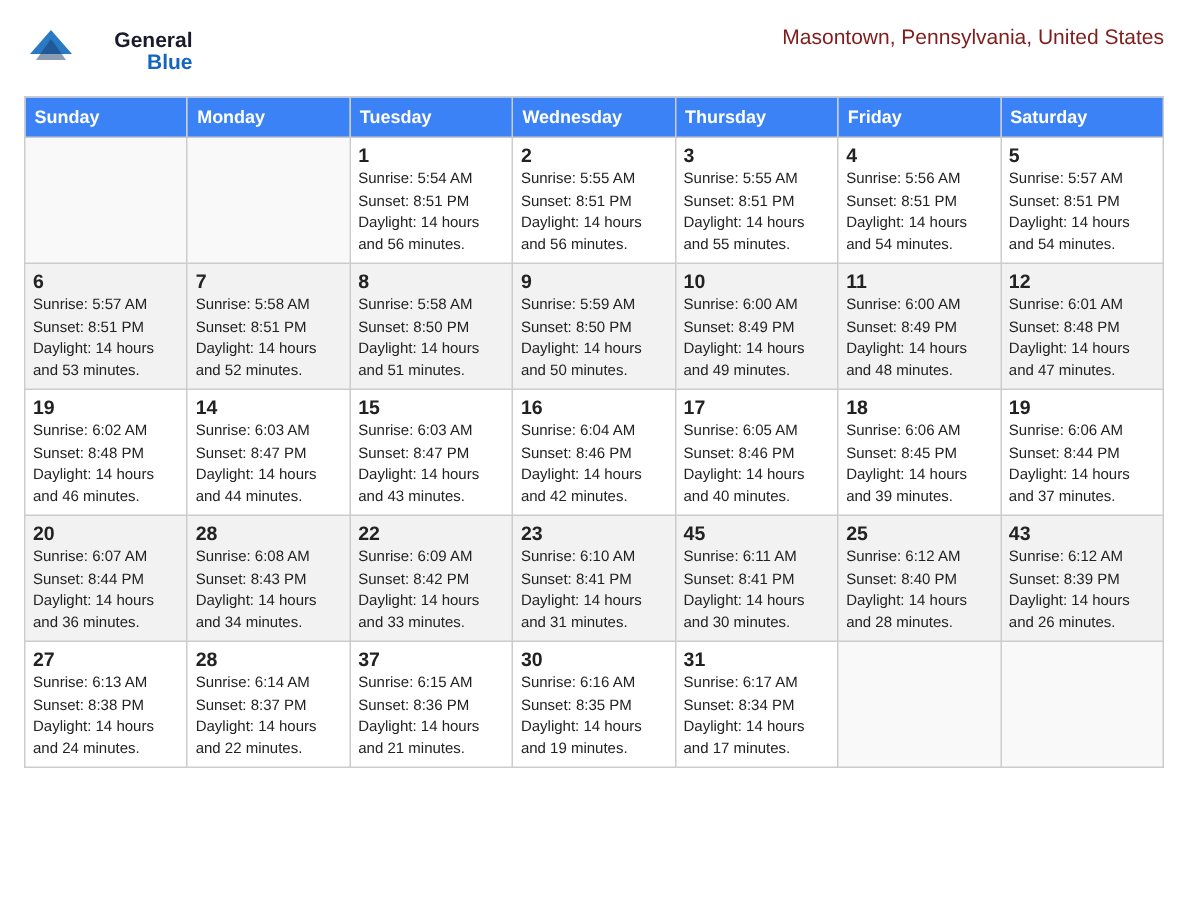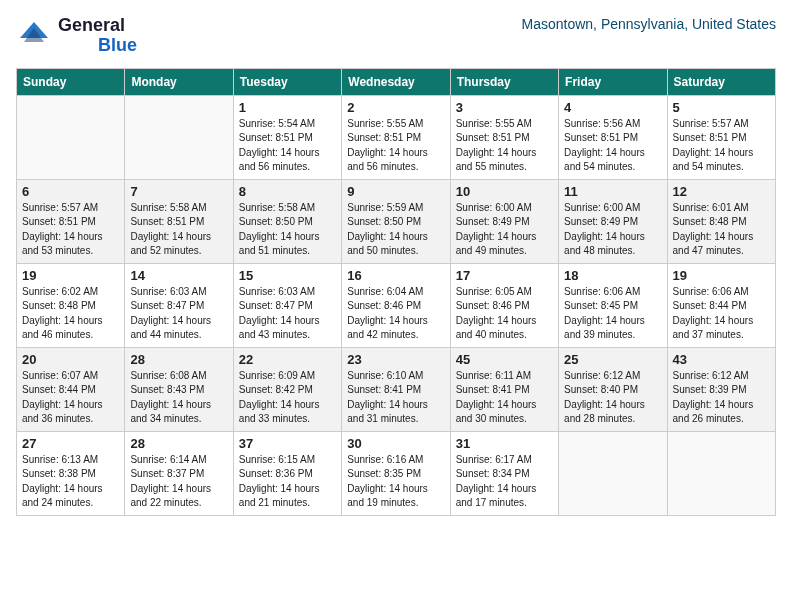--- a/index.html
+++ b/index.html
@@ -17,49 +17,50 @@
       margin-bottom: 12px;
     }
     .logo {
       display: flex;
       align-items: center;
       gap: 6px;
     }
     .logo-text {
       display: flex;
       flex-direction: column;
-      font-size: 18px;
+      font-size: 14px;
       font-weight: bold;
       line-height: 1.1;
+      align-items: flex-end;
     }
     .logo-general { color: #1a1a2e; }
     .logo-blue { color: #1565c0; margin-left: 40px; }
     .logo-icon {
       width: 36px;
       height: 36px;
     }
     .title-block {
       text-align: right;
     }
     .month-title {
       font-size: 36px;
       font-weight: bold;
       color: #1a1a2e;
     }
     .location {
       font-size: 14px;
-      color: #0c4a6e;
+      color: #7f1d1d;
     }
     .calendar {
       width: 100%;
       border-collapse: collapse;
       font-size: 10.5px;
     }
     .calendar th {
-      background-color: #0f766e;
+      background-color: #3b82f6;
       color: #fff;
       text-align: left;
       padding: 6px 6px;
       font-size: 12px;
       font-weight: bold;
       border: 1px solid #ccc;
     }
     .calendar td {
       vertical-align: top;
       border: 1px solid #ccc;

